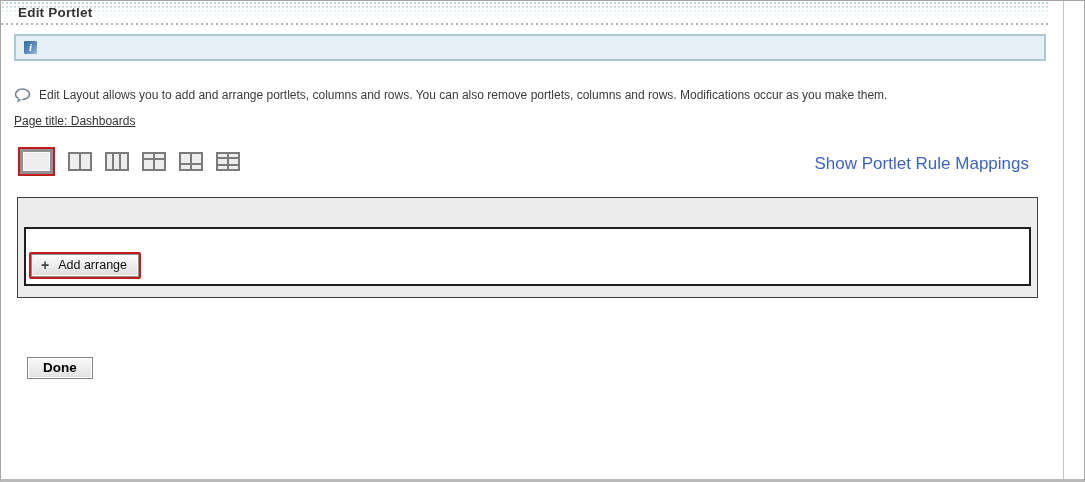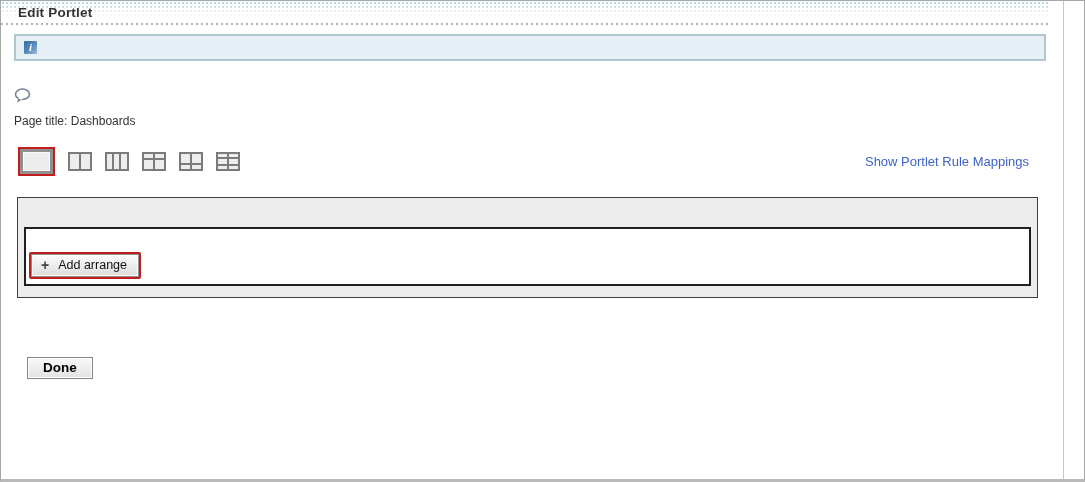--- a/index.html
+++ b/index.html
@@ -41,21 +41,21 @@
     text-align:center;border-radius:1px;
   }
   .info-text{font-size:12px;color:#222;}
   .help-row{
     position:absolute;left:13px;top:86px;width:1020px;
     display:flex;align-items:flex-start;gap:7px;
   }
   .help-text{font-size:12px;color:#3c3c3c;padding-top:1px;}
   .bubble-icon{flex:0 0 18px;margin-top:1px;}
   .pageinfo-row{
-    position:absolute;left:13px;top:113px;font-size:12px;color:#333;
+    position:absolute;left:13px;top:113px;font-size:12px;color:#333;text-decoration:underline;
   }
   
   .icons-row{
     position:absolute;left:17px;top:144px;height:33px;
     display:flex;align-items:center;gap:13px;
   }
   .sel-annot{
     border:2px solid #c21d1d;background:#fff;padding:0;line-height:0;
   }
   .sel-box{
@@ -73,21 +73,21 @@
   .v-2of3{left:12px;}
   .h-top{top:4px;}
   .h-bot{bottom:4px;}
   .v-lower{top:4px;}
   .v-upper{bottom:4px;}
   .h-top3{top:3px;}
   .h-bot3{bottom:3px;}
   .v-band{top:3px;bottom:3px;}
   .rule-link{
     position:absolute;top:153px;right:55px;
-    color:#3e63c6;font-size:13px;cursor:pointer;text-decoration:none;margin-left:30px;
+    color:#3e63c6;font-size:17px;cursor:pointer;text-decoration:none;margin-left:30px;
   }
   
   .layout-container{
     position:absolute;left:16px;top:196px;width:1021px;height:101px;
     background:#ececec;border:1px solid #3f3f3f;
   }
   .row-box{
     position:absolute;left:6px;top:29px;width:1007px;height:59px;
     background:#fff;border:2px solid #1f1f1f;
   }
@@ -130,20 +130,21 @@
   </div>
 
   <div class="help-row">
     <span class="bubble-icon">
       <svg width="18" height="16" viewBox="0 0 18 16">
         <ellipse cx="8.5" cy="6.3" rx="7" ry="5.2" fill="none" stroke="#6e8091" stroke-width="1.5"></ellipse>
         <path d="M4.5 10.5 L3.4 14 L8.2 11.2" fill="#6e8091" stroke="#6e8091" stroke-width="0.5"></path>
         <path d="M4.9 10 L8.4 10.8" stroke="#ffffff" stroke-width="1.8"></path>
       </svg>
     </span>
+    <span class="help-text">Edit Layout allows you to add and arrange portlets, columns and rows. You can also remove portlets, columns and rows. Modifications occur as you make them.</span>
   </div>
 
   <div class="pageinfo-row">
     <span>Page title:</span>
     <span>Dashboards</span>
   </div>
 
   <div class="icons-row">
     <span class="sel-annot">
       <div class="sel-box"></div>

